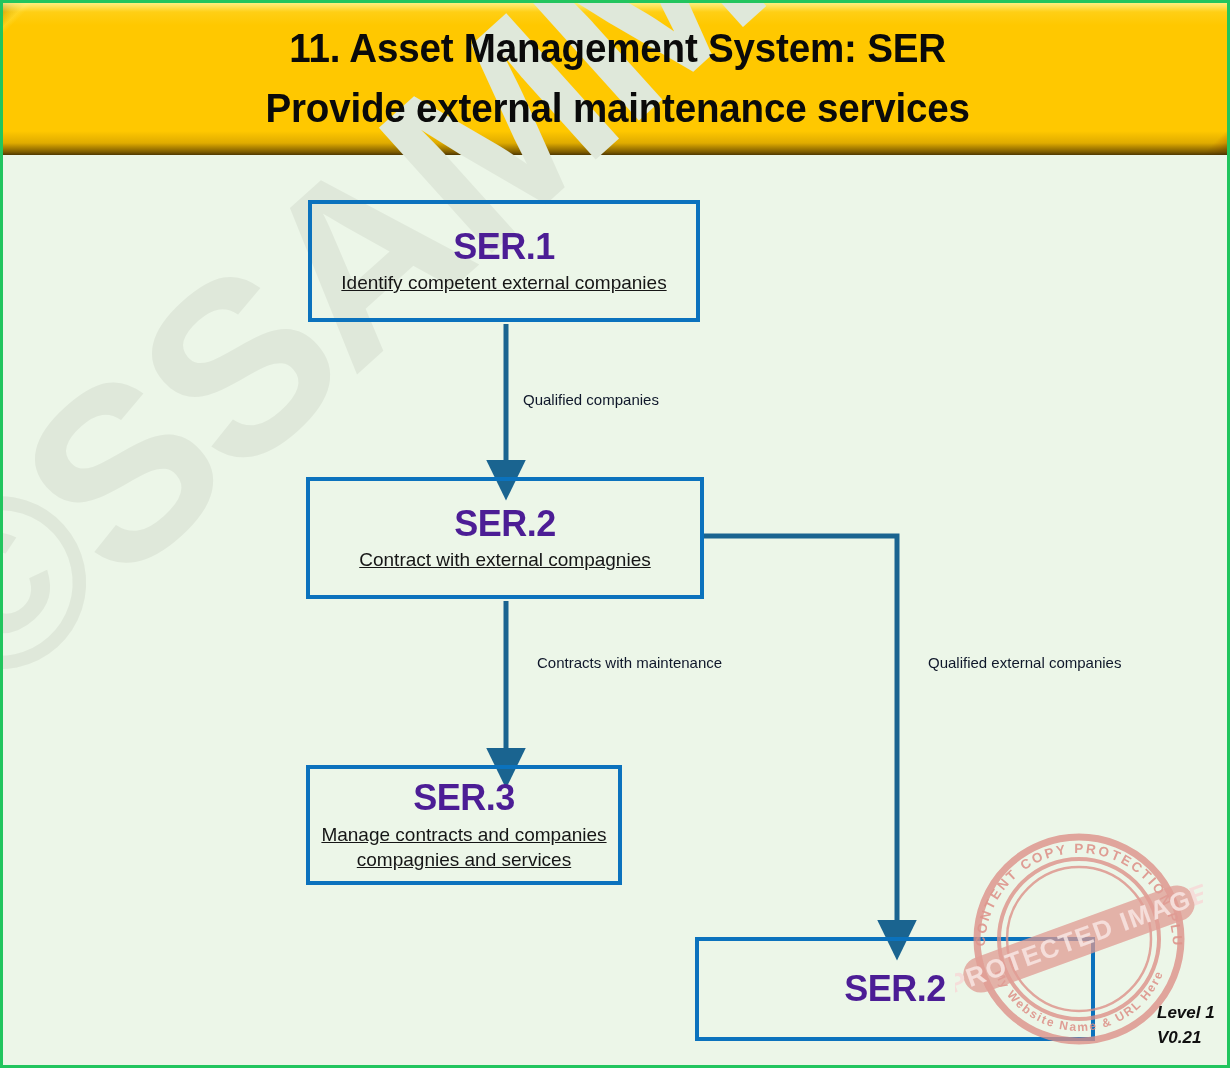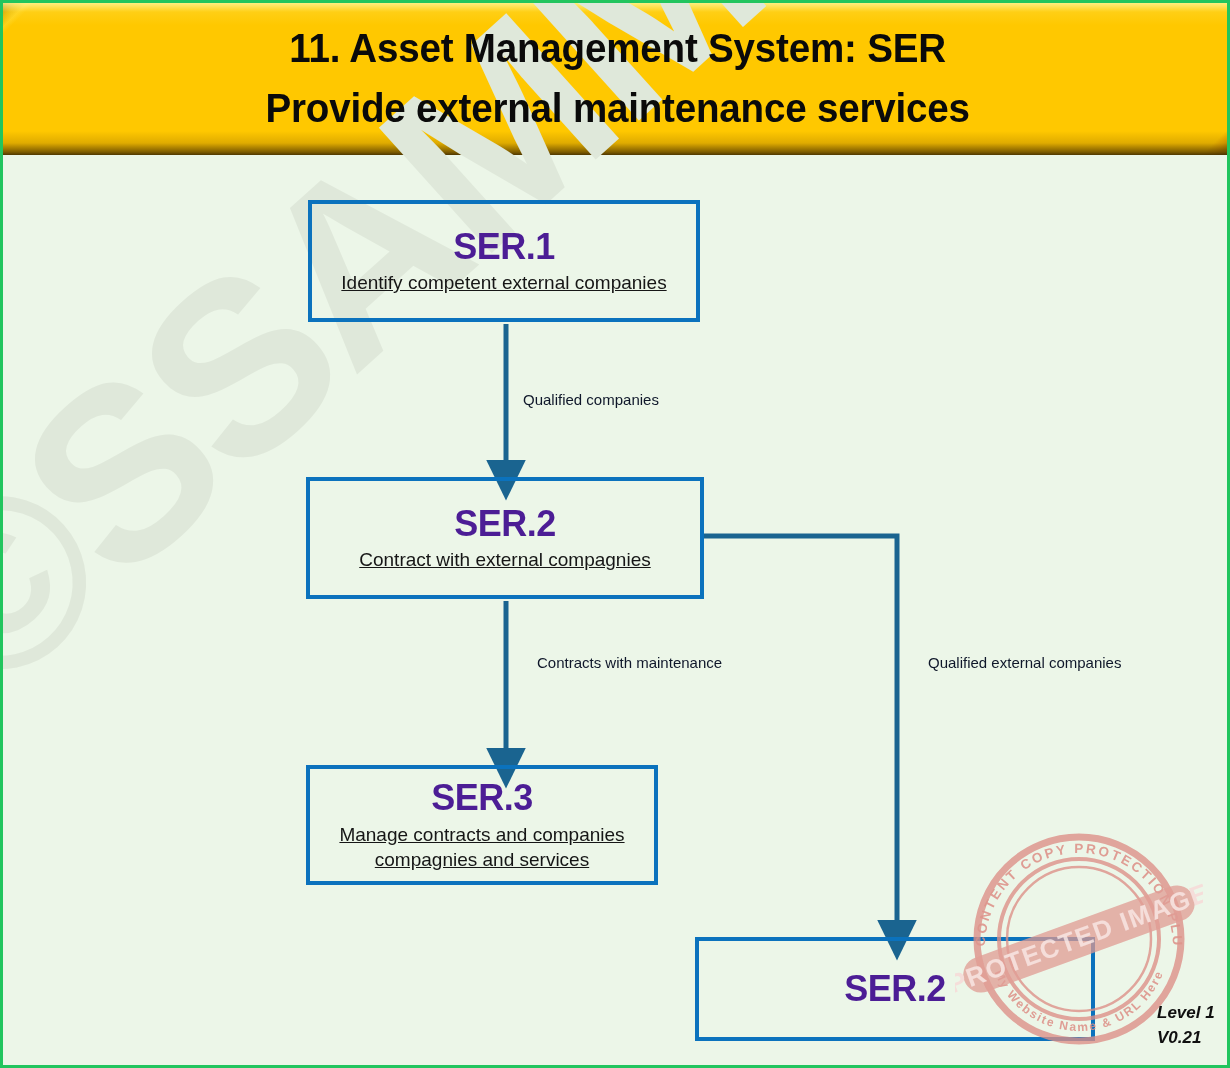--- a/index.html
+++ b/index.html
@@ -137,21 +137,21 @@
     font-weight: 400;
     color: #161616;
     line-height: 1.32;
     margin-top: 3px;
     max-width: 340px;
     text-decoration: underline;
   }
 
   #node-ser1 { left: 305px; top: 197px;  width: 392px; height: 122px; }
   #node-ser2 { left: 303px; top: 474px;  width: 398px; height: 122px; }
-  #node-ser3 { left: 303px; top: 762px;  width: 352px; height: 120px; }
+  #node-ser3 { left: 303px; top: 762px;  width: 316px; height: 120px; }
   #node-ser2b{ left: 692px; top: 934px;  width: 400px; height: 104px; }
   #node-ser2b .desc { max-width: 380px; }
 
   
   .edge-label {
     position: absolute;
     font-size: 15px;
     color: #0f172a;
     white-space: nowrap;
     z-index: 5;

